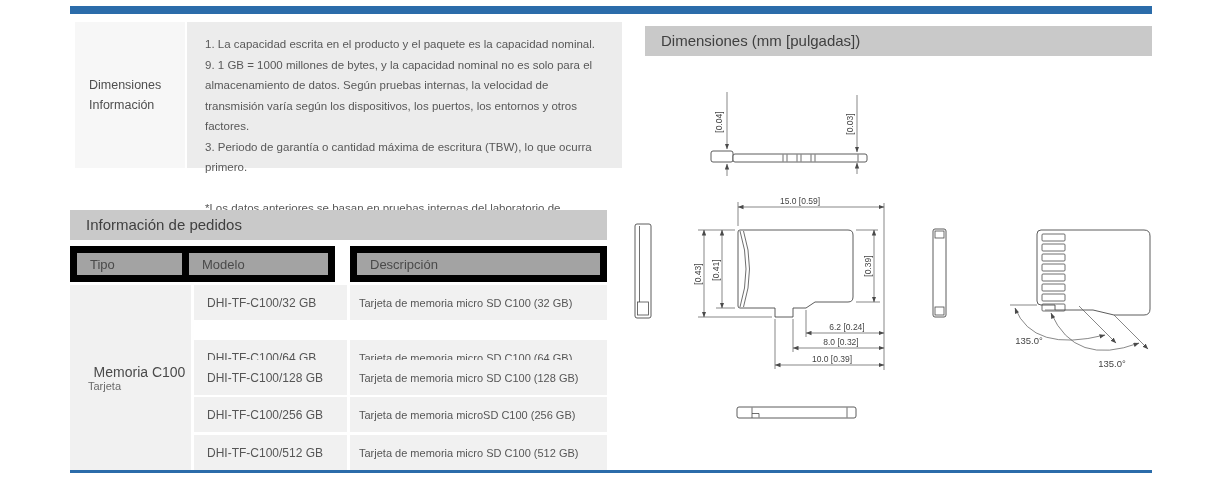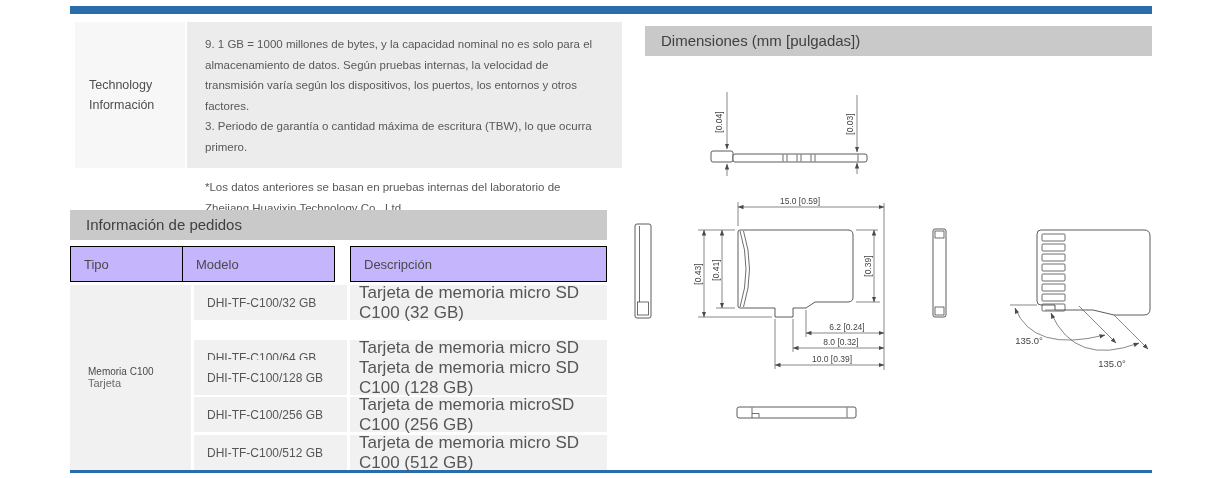--- a/index.html
+++ b/index.html
@@ -19,31 +19,31 @@
     box-sizing:border-box;padding:12px 18px 0 18px;font-size:11.5px;line-height:20.5px;color:#585858;}
   .ref-notes .foot{margin-top:20px;}
 
   
   .secbar{height:30px;background:#c9c9c9;box-sizing:border-box;padding-left:16px;
     font-size:15px;line-height:30px;color:#404040;}
   .orders-bar{left:70px;top:210px;width:537px;}
   .dims-bar{left:645px;top:26px;width:507px;}
 
   
-  .hcell{top:246px;height:36px;background:#c4b5fd;border:1px solid #000000;box-sizing:border-box;
+  .hcell{top:246px;height:36px;background:#a3a3a3;border:7px solid #000000;box-sizing:border-box;
     display:flex;align-items:center;padding-left:13px;font-size:13px;color:#4a4a4a;}
   .h-tipo{left:70px;width:121px;}
   .h-mod{left:182px;width:153px;text-align:right;}
   .h-desc{left:350px;width:257px;}
   .tipo-cell{left:70px;top:285px;width:121px;height:185px;background:#f1f1f1;
     display:flex;flex-direction:column;justify-content:center;box-sizing:border-box;padding-left:18px;}
-  .tipo-cell .t1{font-size:10px;color:#4a4a4a;}
+  .tipo-cell .t1{font-size:14px;color:#4a4a4a;text-align:center;}
   .tipo-cell .t2{font-size:11px;color:#6a6a6a;}
   .dcell{height:35px;background:#f1f1f1;display:flex;align-items:center;box-sizing:border-box;
-    font-size:17px;color:#565656;}
+    font-size:11px;color:#565656;}
   .c-mod{left:194px;width:153px;padding-left:13px;font-size:12px;text-align:right;}
   .c-desc{left:350px;width:257px;padding-left:9px;}
   .r0{top:285px}.r1{top:340px}.r2{top:360px}.r3{top:397px}.r4{top:435px}
 
   
   svg{display:block;}
   .out{stroke:#4a4a4a;stroke-width:0.9;fill:#ffffff;}
   .thin{stroke:#4a4a4a;stroke-width:0.8;fill:none;}
   .dim{stroke:#555555;stroke-width:0.7;fill:none;}
   .d{font-family:"Liberation Sans",sans-serif;font-size:8.5px;fill:#444444;}
@@ -62,24 +62,25 @@
       <marker id="as" markerUnits="userSpaceOnUse" markerWidth="7" markerHeight="6" refX="0.3" refY="2.2" orient="auto">
         <path d="M5.8,0L0,2.2L5.8,4.4Z" fill="#4a4a4a"></path>
       </marker>
     </defs>
   </svg>
 
   <div class="abs topbar"></div>
   <div class="abs bottombar"></div>
 
   <div class="abs ref-label">
-    <div>Technology</div>
+    <div>Dimensiones</div>
     <div>Información</div>
   </div>
   <div class="abs ref-notes">
+    <div>1. La capacidad escrita en el producto y el paquete es la capacidad nominal.</div>
     <div>9. 1 GB = 1000 millones de bytes, y la capacidad nominal no es solo para el almacenamiento de datos. Según pruebas internas, la velocidad de transmisión varía según los dispositivos, los puertos, los entornos y otros factores.</div>
     <div>3. Periodo de garantía o cantidad máxima de escritura (TBW), lo que ocurra primero.</div>
     <div class="foot">*Los datos anteriores se basan en pruebas internas del laboratorio de Zhejiang Huayixin Technology Co., Ltd.</div>
   </div>
 
   <div class="abs secbar orders-bar">Información de pedidos</div>
 
   <div class="abs hcell h-tipo">Tipo</div>
   <div class="abs hcell h-mod">Modelo</div>
   <div class="abs hcell h-desc">Descripción</div>

